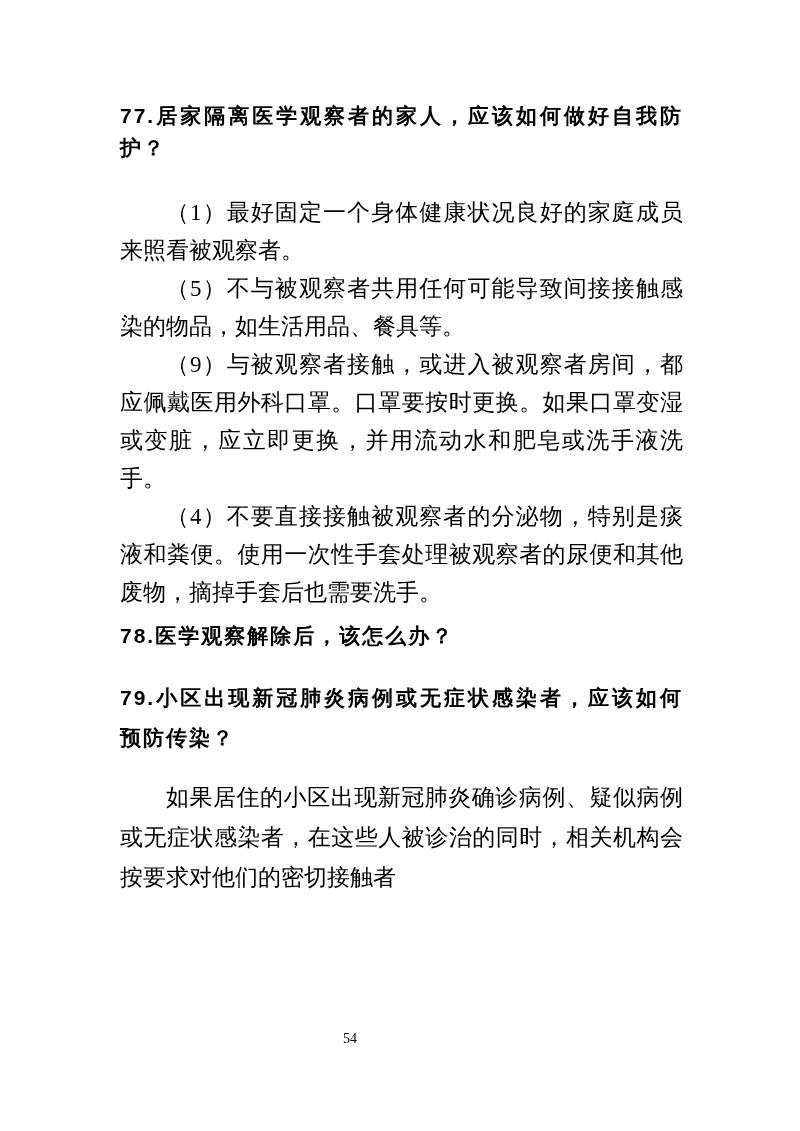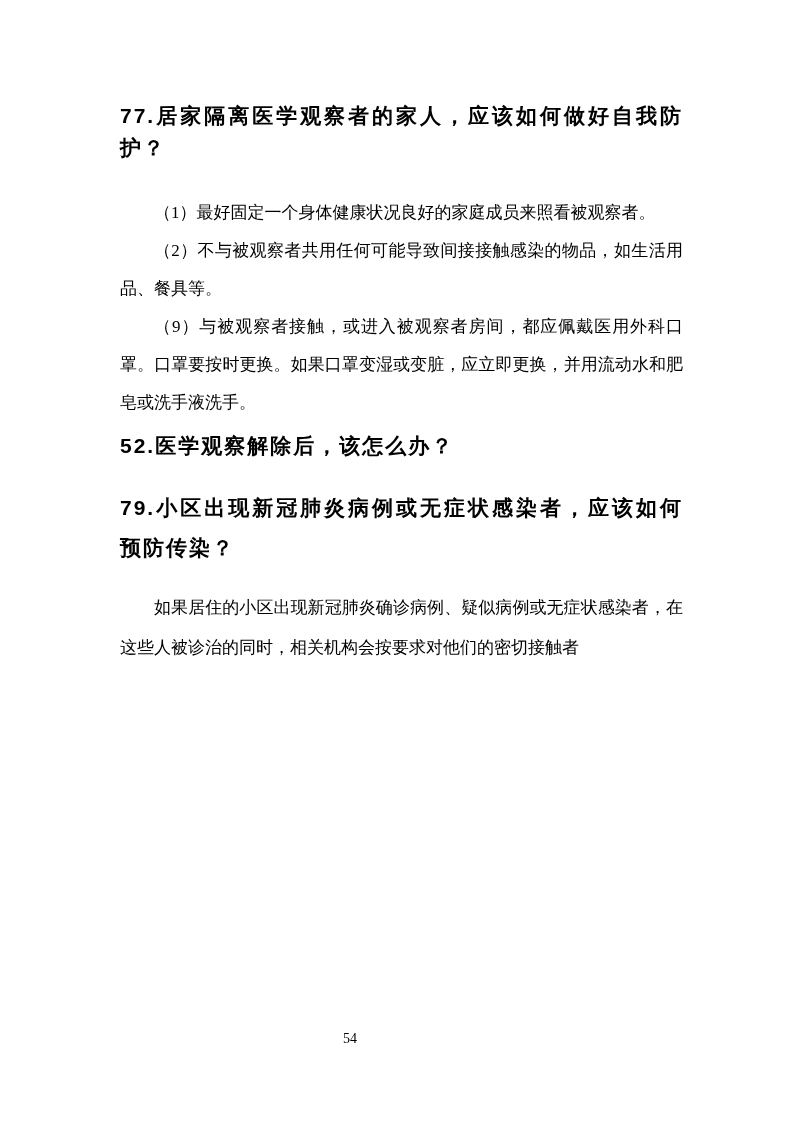--- a/index.html
+++ b/index.html
@@ -39,21 +39,21 @@
     margin-top: 8px;
     margin-bottom: 26px;
   }
   .qa-heading.h79 {
     margin-top: 26px;
     margin-bottom: 20px;
     line-height: 40px;
   }
   .qa-paragraph {
     font-family: "Liberation Serif", serif;
-    font-size: 17px;
+    font-size: 23px;
     line-height: 38px;
     margin: 0;
     text-align: justify;
     text-justify: inter-ideograph;
     text-indent: 2em;
   }
   .qa-paragraph.tall {
     line-height: 40px;
   }
   .page-footer {
@@ -68,26 +68,27 @@
   }
 </style>
 </head>
 <body>
 
 <div class="page">
 
   <section>
     <h2 class="qa-heading">77.居家隔离医学观察者的家人，应该如何做好自我防护？</h2>
     <p class="qa-paragraph">（1）最好固定一个身体健康状况良好的家庭成员来照看被观察者。</p>
-    <p class="qa-paragraph">（2）不与被观察者共用任何可能导致间接接触感染的物品，如生活用品、餐具等。</p>
+    <p class="qa-paragraph">（5）不与被观察者共用任何可能导致间接接触感染的物品，如生活用品、餐具等。</p>
     <p class="qa-paragraph">（9）与被观察者接触，或进入被观察者房间，都应佩戴医用外科口罩。口罩要按时更换。如果口罩变湿或变脏，应立即更换，并用流动水和肥皂或洗手液洗手。</p>
+    <p class="qa-paragraph">（4）不要直接接触被观察者的分泌物，特别是痰液和粪便。使用一次性手套处理被观察者的尿便和其他废物，摘掉手套后也需要洗手。</p>
   </section>
 
   <section>
-    <h2 class="qa-heading h78">52.医学观察解除后，该怎么办？</h2>
+    <h2 class="qa-heading h78">78.医学观察解除后，该怎么办？</h2>
   </section>
 
   <section>
     <h2 class="qa-heading h79">79.小区出现新冠肺炎病例或无症状感染者，应该如何预防传染？</h2>
     <p class="qa-paragraph tall">如果居住的小区出现新冠肺炎确诊病例、疑似病例或无症状感染者，在这些人被诊治的同时，相关机构会按要求对他们的密切接触者</p>
   </section>
 
   <div class="page-footer">54</div>
 
 </div>

